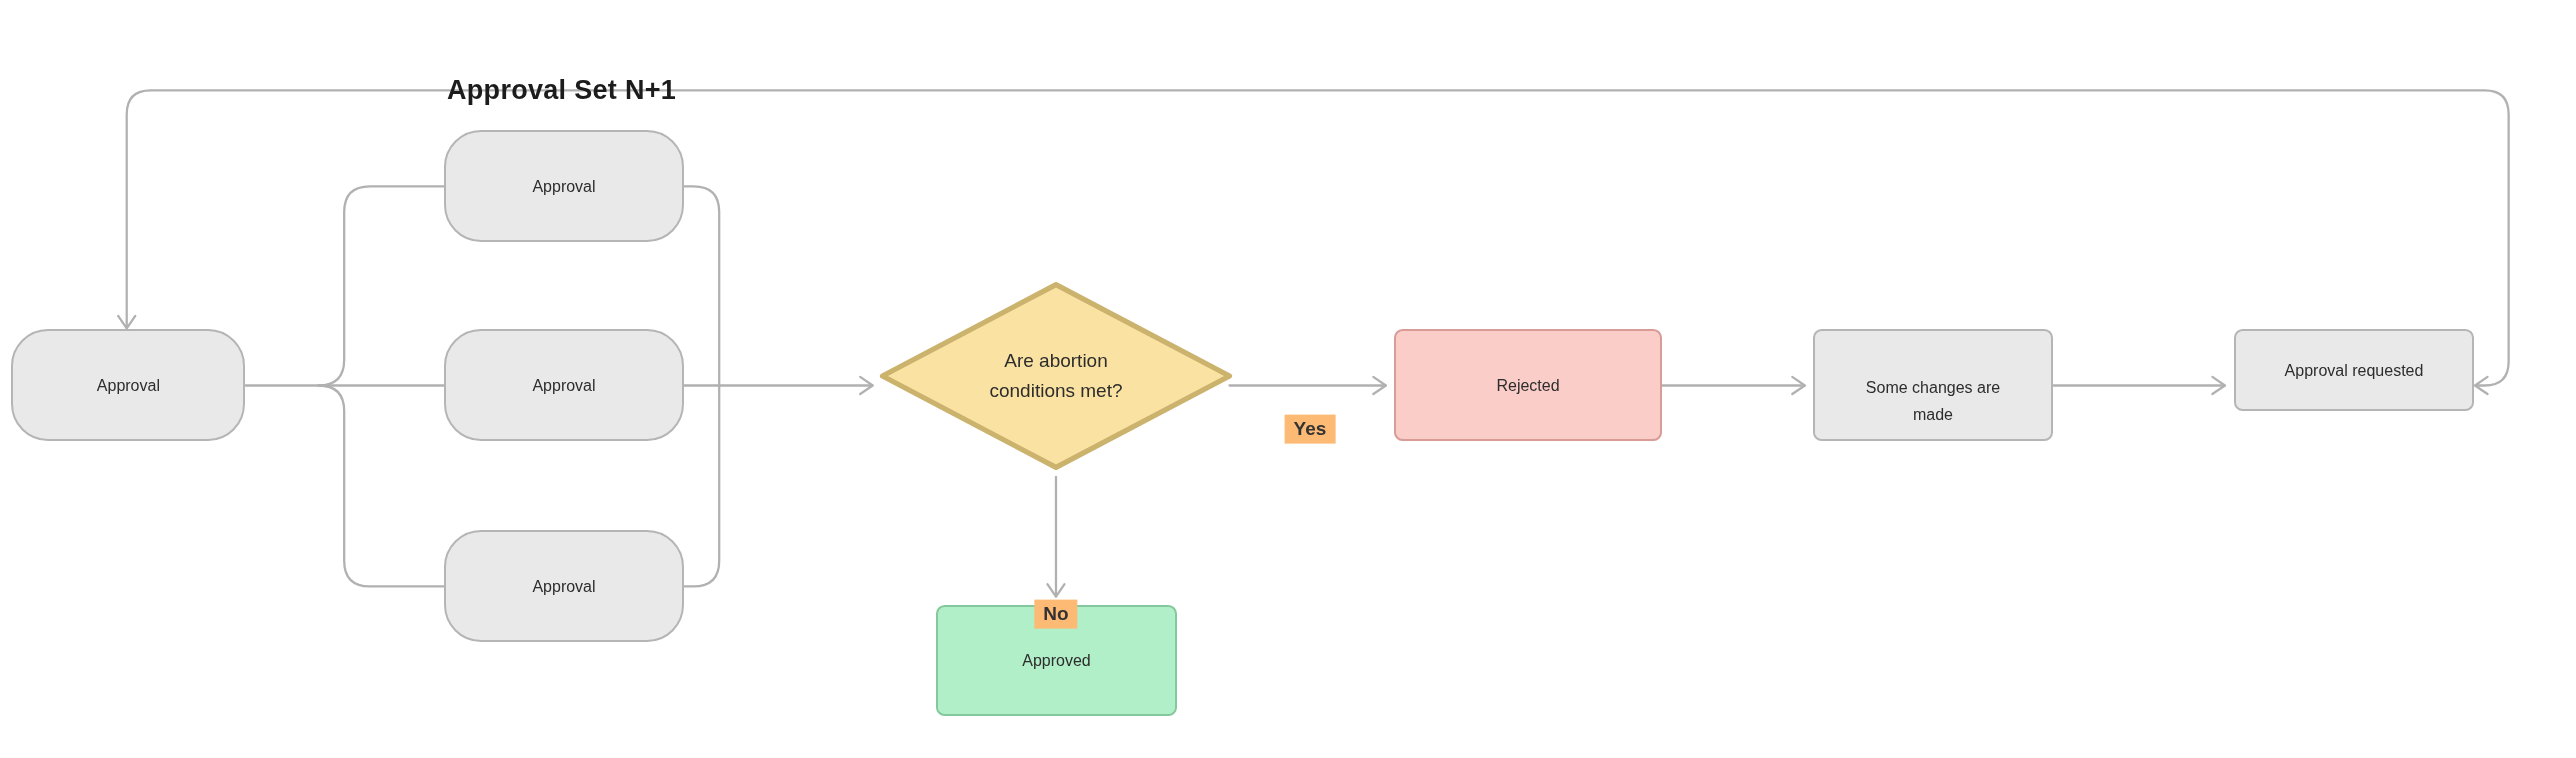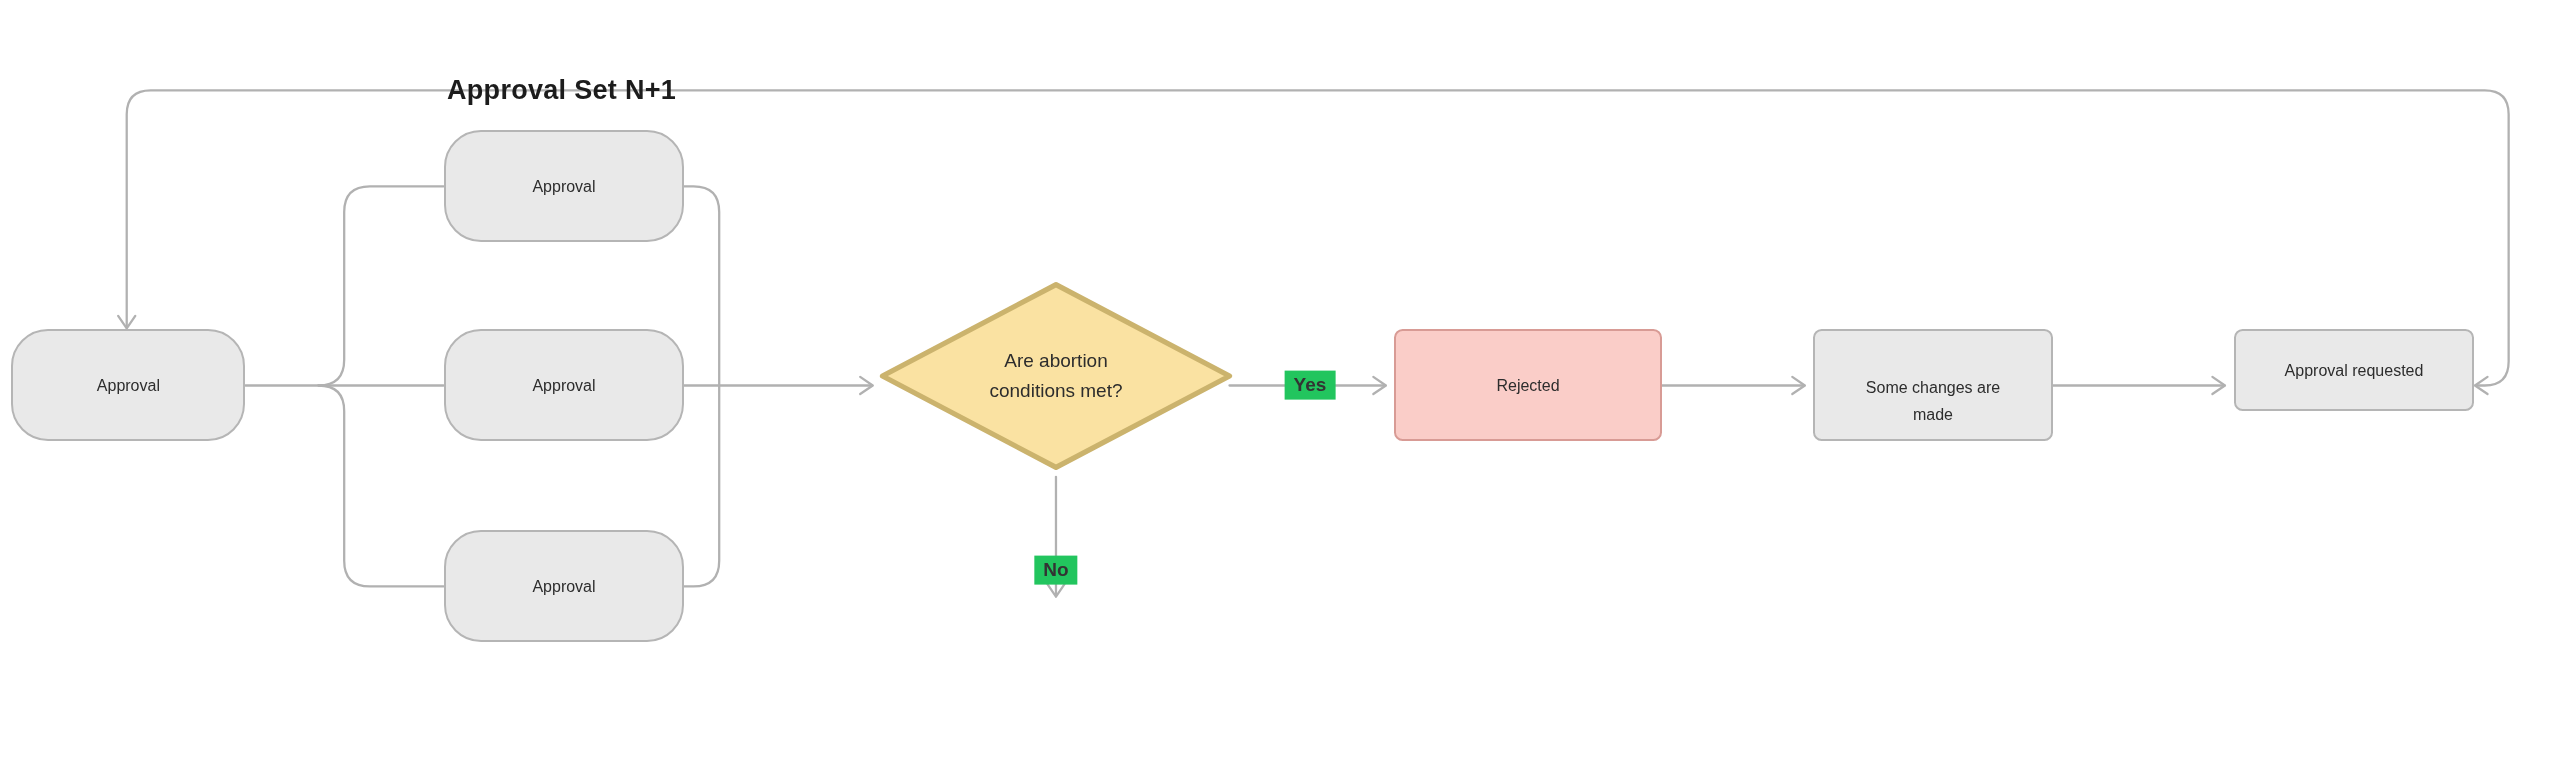--- a/index.html
+++ b/index.html
@@ -57,25 +57,26 @@
     transform: translate(-50%, -50%);
     width: 188px;
     text-align: center;
     color: var(--text-color, #2d2d2d);
     font-size: 19px;
     line-height: 30px;
   }
   .edge-label {
     position: absolute;
     transform: translate(-50%, -50%);
-    background: #22c55e;
+    background: #fdba74;
     padding: 3.4px 9px;
     font-size: 19px;
     font-weight: 700;
     color: var(--label-color, #333333);
+    margin-top: 44px;
   }
   .page-title {
     position: absolute;
     left: 447px;
     top: 33px;
     font-size: 27px;
     font-weight: 700;
     color: var(--title-color, #1c1c1c);
     letter-spacing: 0.3px;
     white-space: nowrap;
@@ -146,19 +147,22 @@
   </div>
 
   <div class="node rect" style="left:1813px; top:329px; width:240px; height:112px;">
     <span class="node-label w280">Some changes are made</span>
   </div>
 
   <div class="node rect" style="left:2234px; top:329px; width:240px; height:82px;">
     <span class="node-label">Approval requested</span>
   </div>
 
+  <div class="node rect approved" style="left:936px; top:605px; width:241px; height:111px;">
+    <span class="node-label">Approved</span>
+  </div>
 
   <div class="edge-label" style="left:1310px; top:385px;">Yes</div>
 
   <div class="edge-label" style="left:1056px; top:570px;">No</div>
 
 </div>
 
 
 </body></html>

